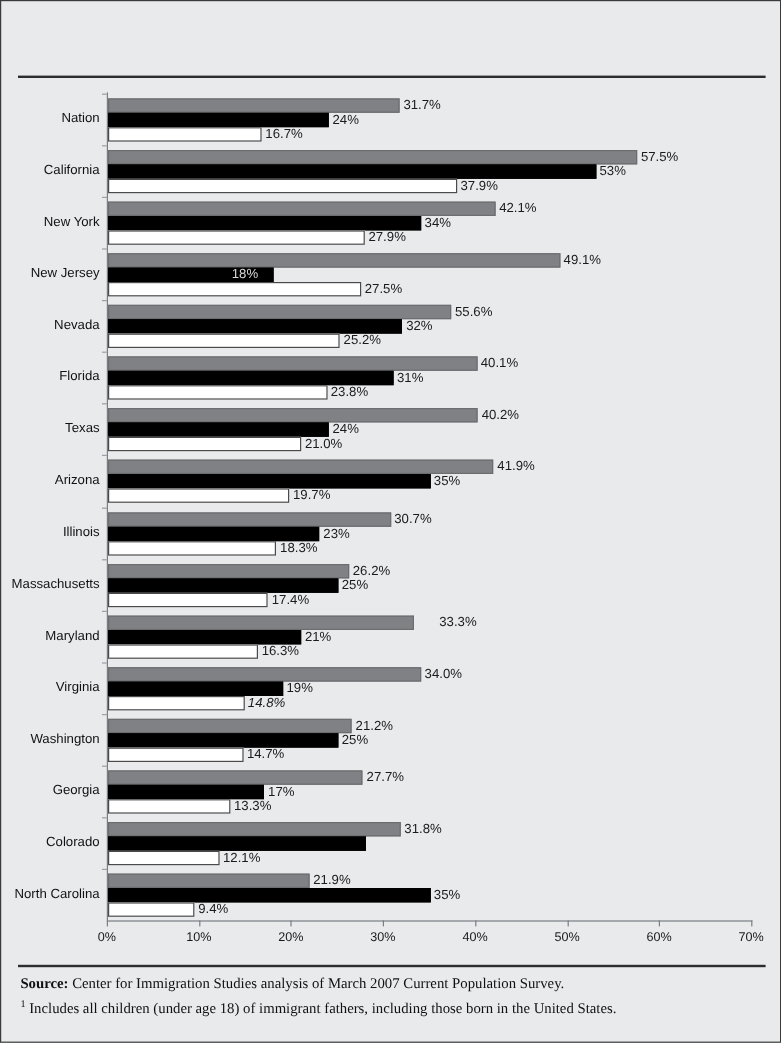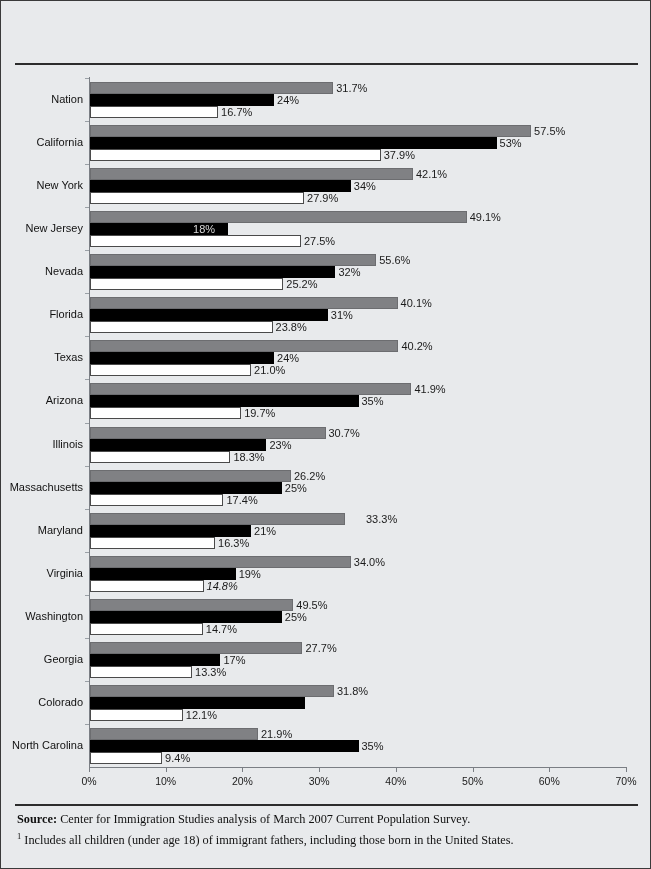--- a/index.html
+++ b/index.html
@@ -315,21 +315,21 @@
             <div class="bar-label outside" style="top: 0px; left: 264.829px;">34.0%</div>
             <div class="bar s1" style="top: 12px; width: 145.757px;"></div>
             <div class="bar-label outside" style="top: 12px; left: 149.757px;">19%</div>
             <div class="bar s2" style="top: 24px; width: 113.537px;"></div>
             <div class="bar-label outside" style="top: 24px; left: 117.537px; font-style: italic;">14.8%</div>
           </div>
           <div class="group" style="top: 522px; height: 36px;">
             <div class="cat-label" style="top: 12px;">Washington</div>
             <div class="minor-tick" style="top: -4px;"></div>
             <div class="bar s0" style="top: 0px; width: 203.293px;"></div>
-            <div class="bar-label outside" style="top: 0px; left: 207.293px;">49.5%</div>
+            <div class="bar-label outside" style="top: 0px; left: 207.293px;">21.2%</div>
             <div class="bar s1" style="top: 12px; width: 191.786px;"></div>
             <div class="bar-label outside" style="top: 12px; left: 195.786px;">25%</div>
             <div class="bar s2" style="top: 24px; width: 112.77px;"></div>
             <div class="bar-label outside" style="top: 24px; left: 116.77px;">14.7%</div>
           </div>
           <div class="group" style="top: 565.125px; height: 36px;">
             <div class="cat-label" style="top: 12px;">Georgia</div>
             <div class="minor-tick" style="top: -4px;"></div>
             <div class="bar s0" style="top: 0px; width: 212.499px;"></div>
             <div class="bar-label outside" style="top: 0px; left: 216.499px;">27.7%</div>

